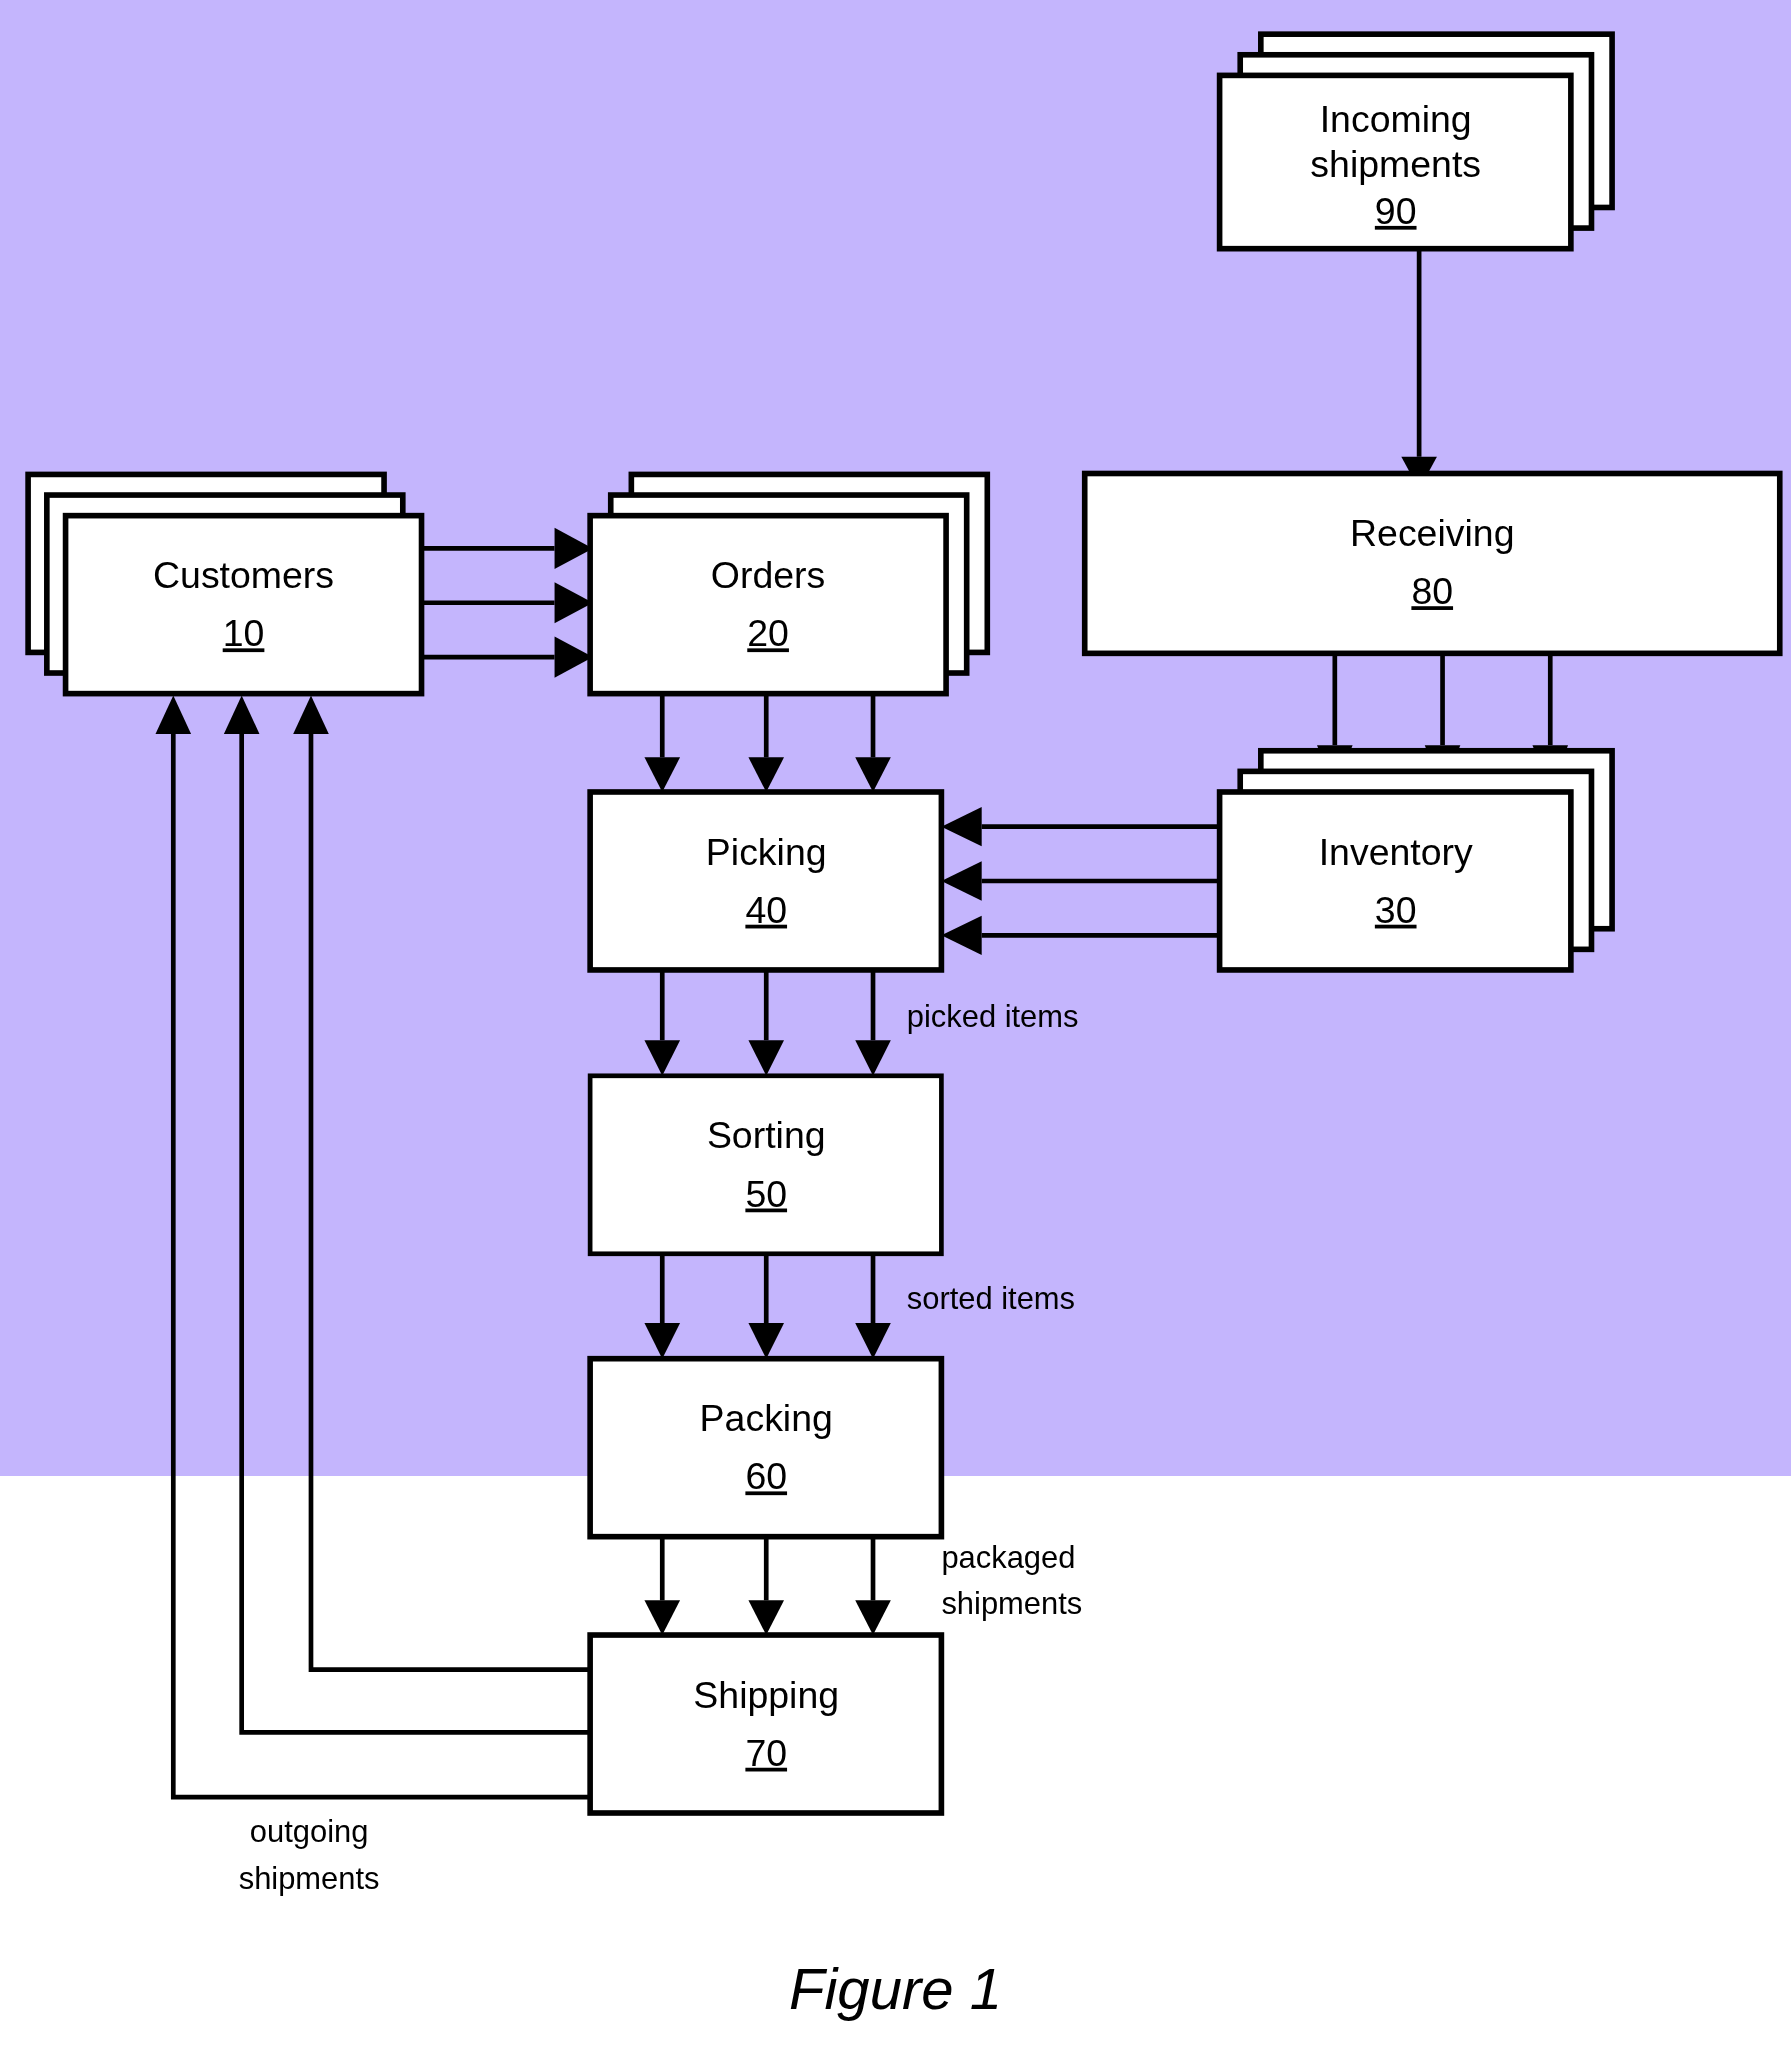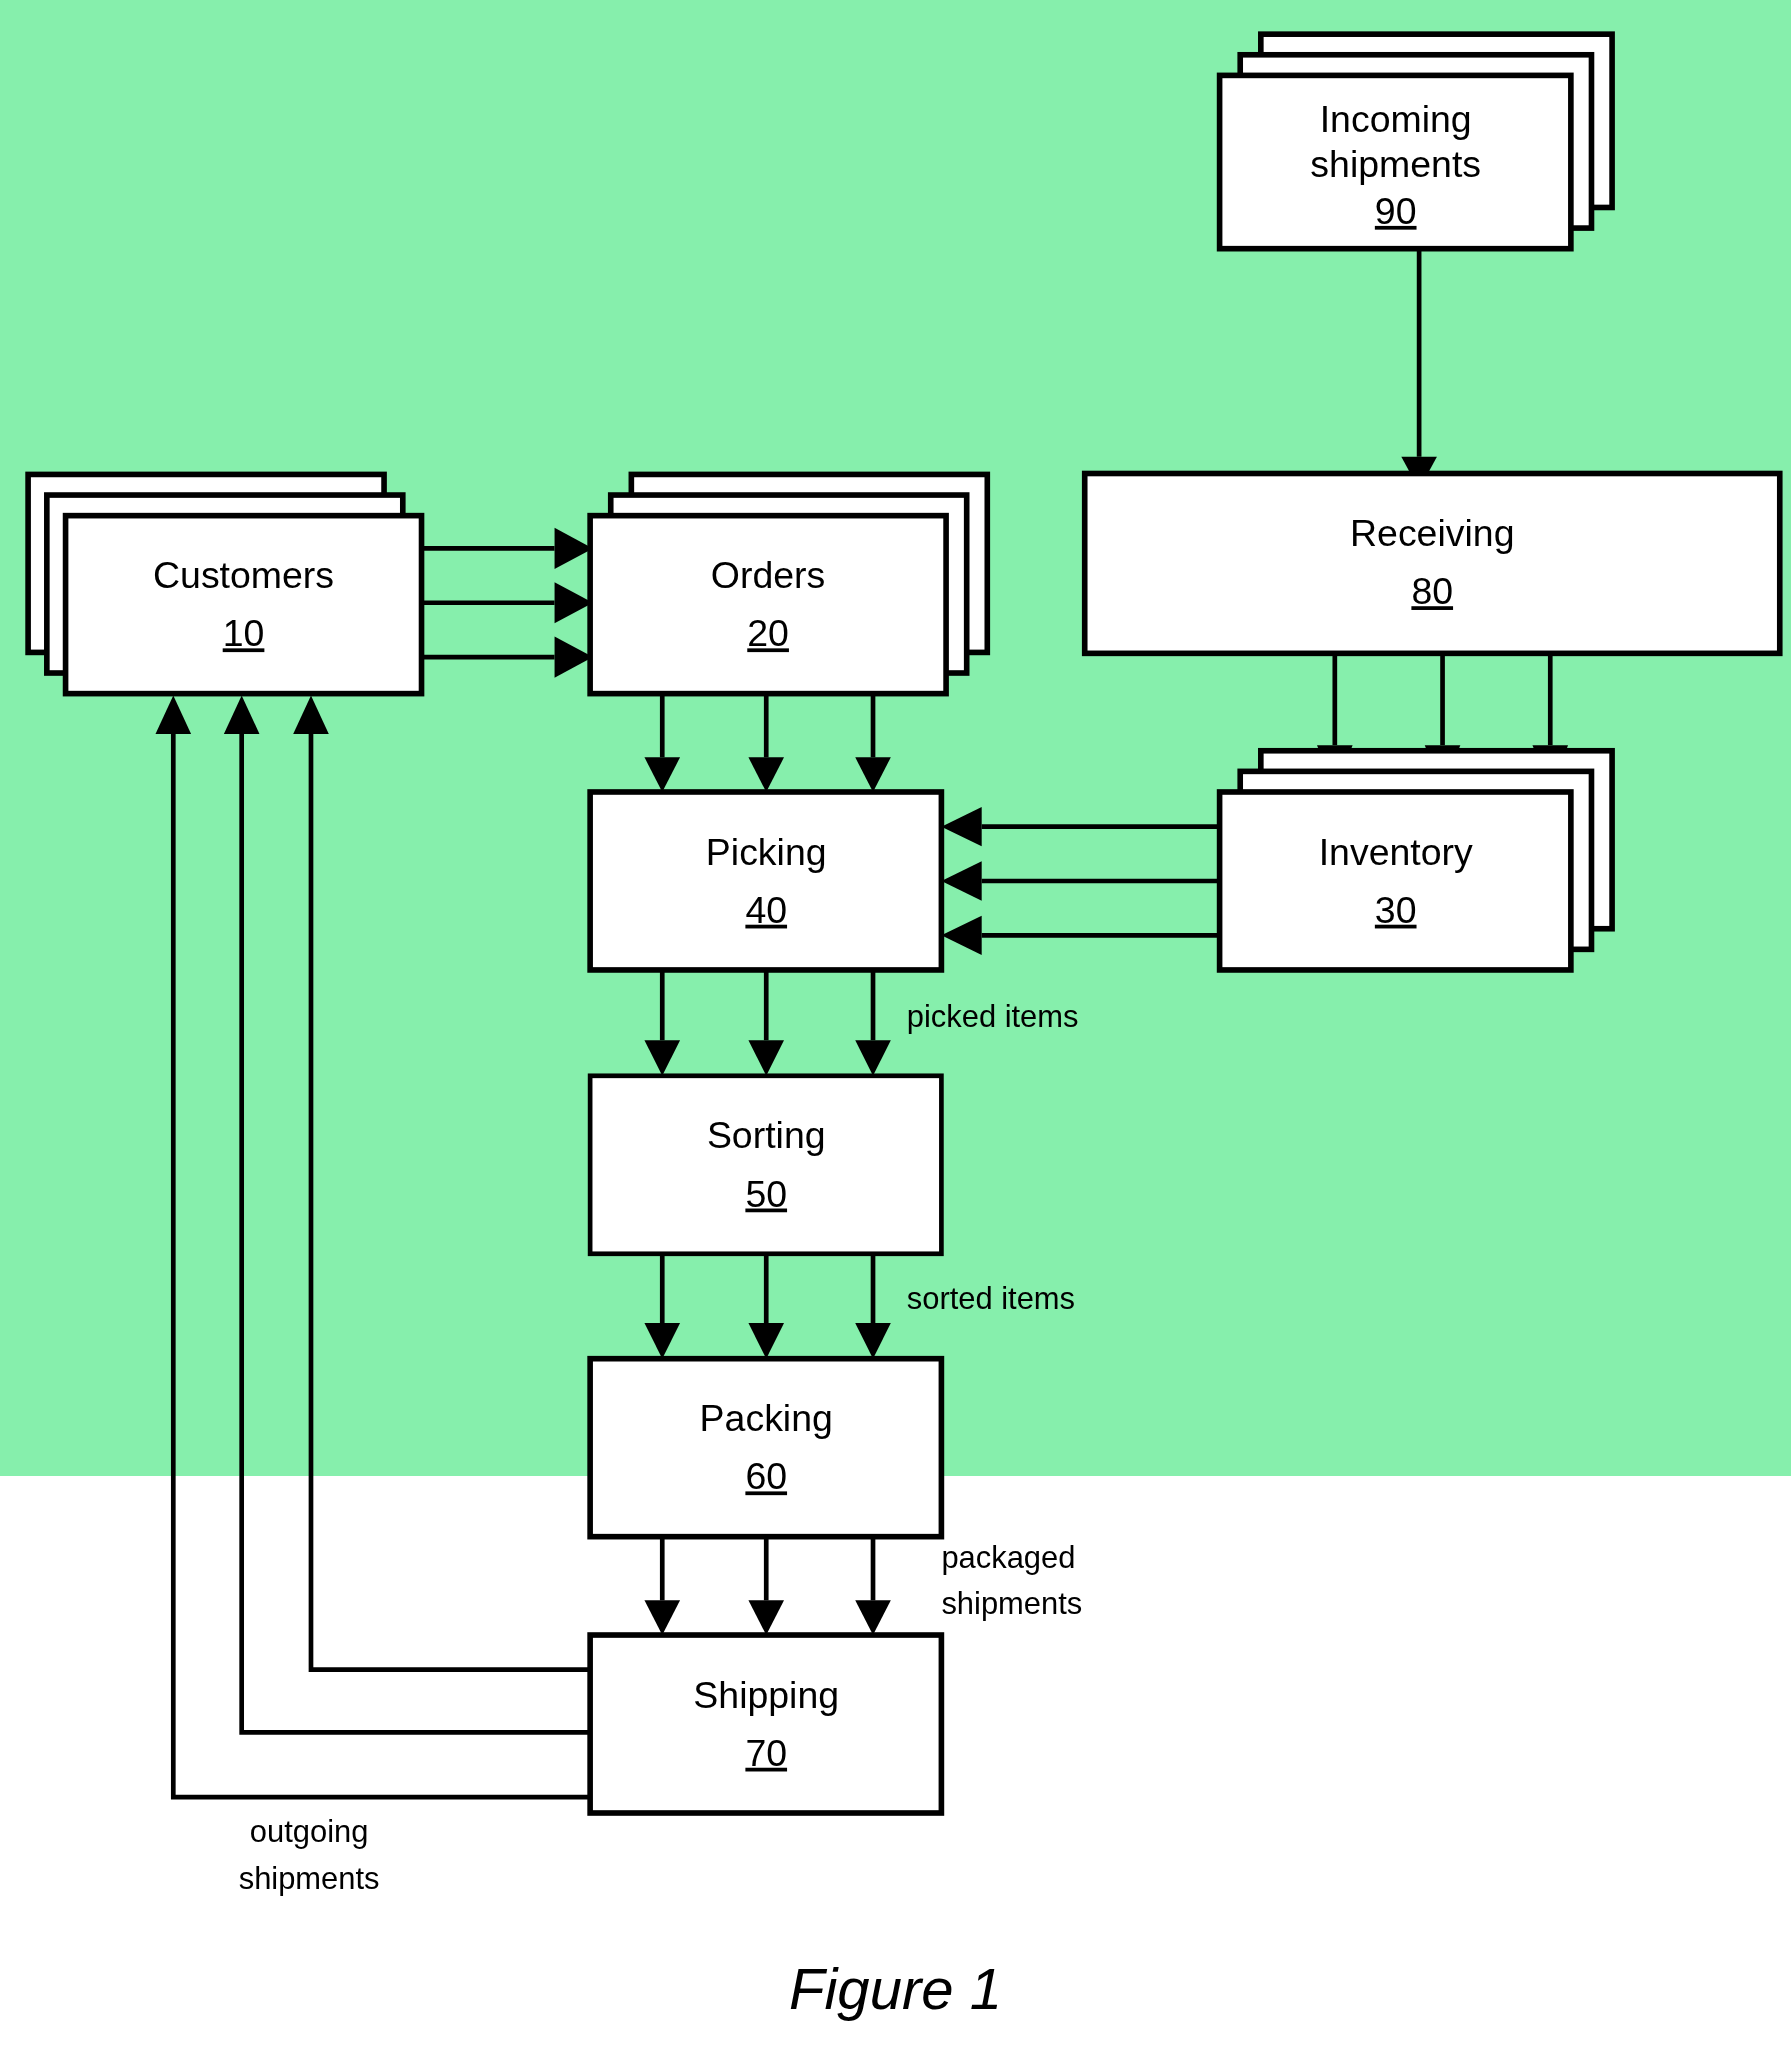--- a/index.html
+++ b/index.html
@@ -10,21 +10,21 @@
   body {
     width: 1791px;
     height: 2057px;
     font-family: "Liberation Sans", sans-serif;
     overflow: hidden;
   }
   #figure-root {
     position: relative;
     width: 1791px;
     height: 1476px;
-    background: #86efac;
+    background: #c4b5fd;
   }
   svg#diagram {
     position: absolute;
     top: 0;
     left: 0;
     width: 1791px;
     height: 2057px;
     display: block;
   }
   .box-rect {

